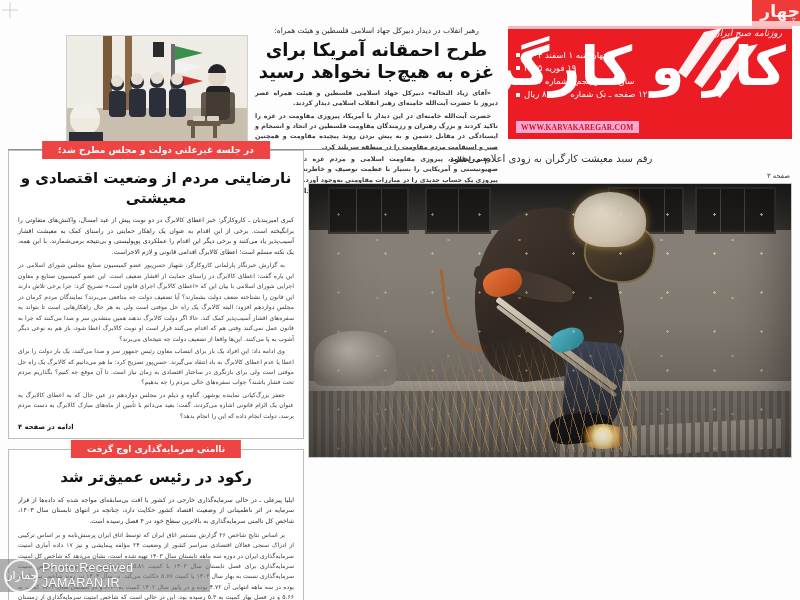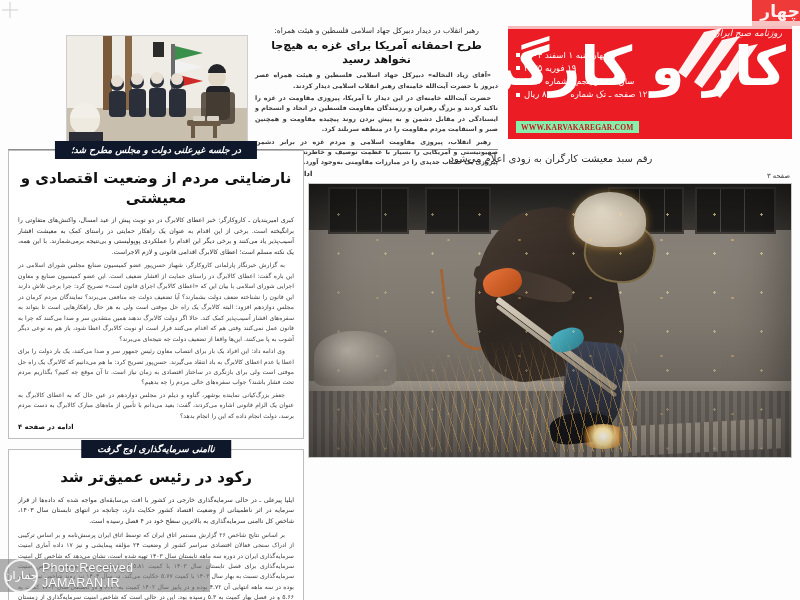--- a/index.html
+++ b/index.html
@@ -57,55 +57,54 @@
   .mh-dates .dline{
     font-size:8.5px;line-height:1.45;white-space:nowrap;
     display:flex;align-items:center;justify-content:flex-end;gap:4px;
     padding:.5px 0;
   }
   .mh-dates .dline .sq{
     width:4px;height:4px;background:#ffffff;display:inline-block;flex:0 0 auto;
   }
   .mh-url{
     position:absolute;left:8px;bottom:6px;
-    background:#86efac;color:#c8161d;
+    background:#f9a8d4;color:#c8161d;
     font-size:7.5px;font-weight:bold;letter-spacing:.2px;
     padding:1.5px 5px;direction:ltr;white-space:nowrap;
     font-family:"Liberation Serif",serif;
   }
 
   
   .top-left{position:absolute;left:8px;top:10px;width:490px;height:128px;margin-top:12px;}
   .tl-photo{
     position:absolute;left:58px;top:13px;width:180px;height:113px;
     border:1px solid #cfcfcf;overflow:hidden;background:#d9d4cc;
   }
   .tl-text{position:absolute;right:0;top:4px;width:243px;text-align:right;}
   .tl-kicker{font-size:7.5px;color:#2a2a2a;line-height:1.3;margin-bottom:3px;text-align:center;}
-  .tl-head{font-size:11px;font-weight:bold;color:#111;line-height:1.25;text-align:center;margin-bottom:4px;}
+  .tl-head{font-size:18px;font-weight:bold;color:#111;line-height:1.25;text-align:center;margin-bottom:4px;}
   .tl-body{font-size:6.4px;color:#3a3a3a;line-height:1.62;text-align:justify;}
   .tl-body p{margin:0 0 2px 0;text-indent:7px;font-weight:bold;}
   .tl-more{font-size:7px;font-weight:bold;color:#1a1a1a;text-align:left;margin-top:1px;}
   .tl-rule{position:absolute;left:0;right:0;bottom:0;height:1px;background:#8e8e8e;}
 
   
   .left-col{position:absolute;left:8px;top:150px;width:296px;bottom:4px;}
 
   .art{position:relative;margin-bottom:10px;}
   .art-frame{
     border:1px solid #bdbdbd;background:#fff;
     padding:14px 9px 7px 9px;position:relative;
   }
   .art-banner{
     position:absolute;left:50%;top:-9px;transform:translateX(-50%);
-    background:#0f172a;color:#fff;
+    background:#ef4444;color:#fff;
     font-size:9px;font-weight:bold;line-height:1;
     padding:4.5px 16px;white-space:nowrap;z-index:3;
     letter-spacing:-.2px;
-    font-style:italic;
   }
   .art-head{
     font-size:15px;font-weight:bold;color:#111;text-align:center;
     line-height:1.3;margin:4px 0 7px 0;letter-spacing:-.3px;
   }
   .art-lead{font-size:6.3px;color:#2d2d2d;line-height:1.68;text-align:justify;margin:0 0 3px 0;}
   .art-body{font-size:6.1px;color:#3d3d3d;line-height:1.72;text-align:justify;}
   .art-body p{margin:0 0 2px 0;text-indent:9px;}
   .art-more{font-size:6.8px;font-weight:bold;color:#111;text-align:left;margin-top:2px;}
 

